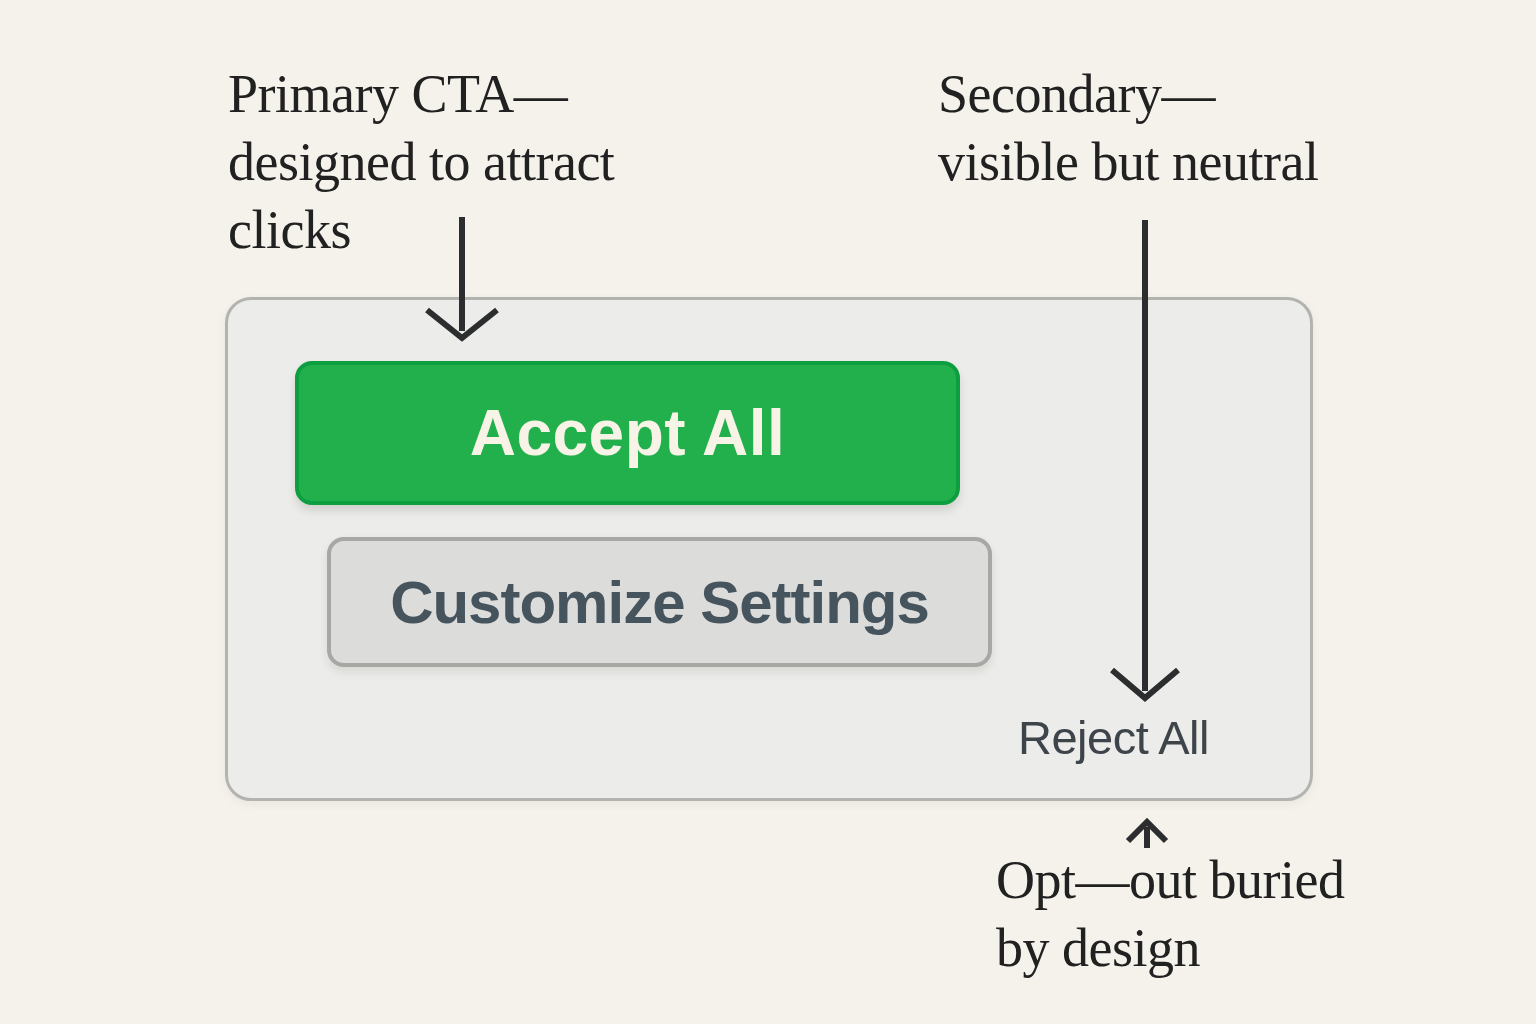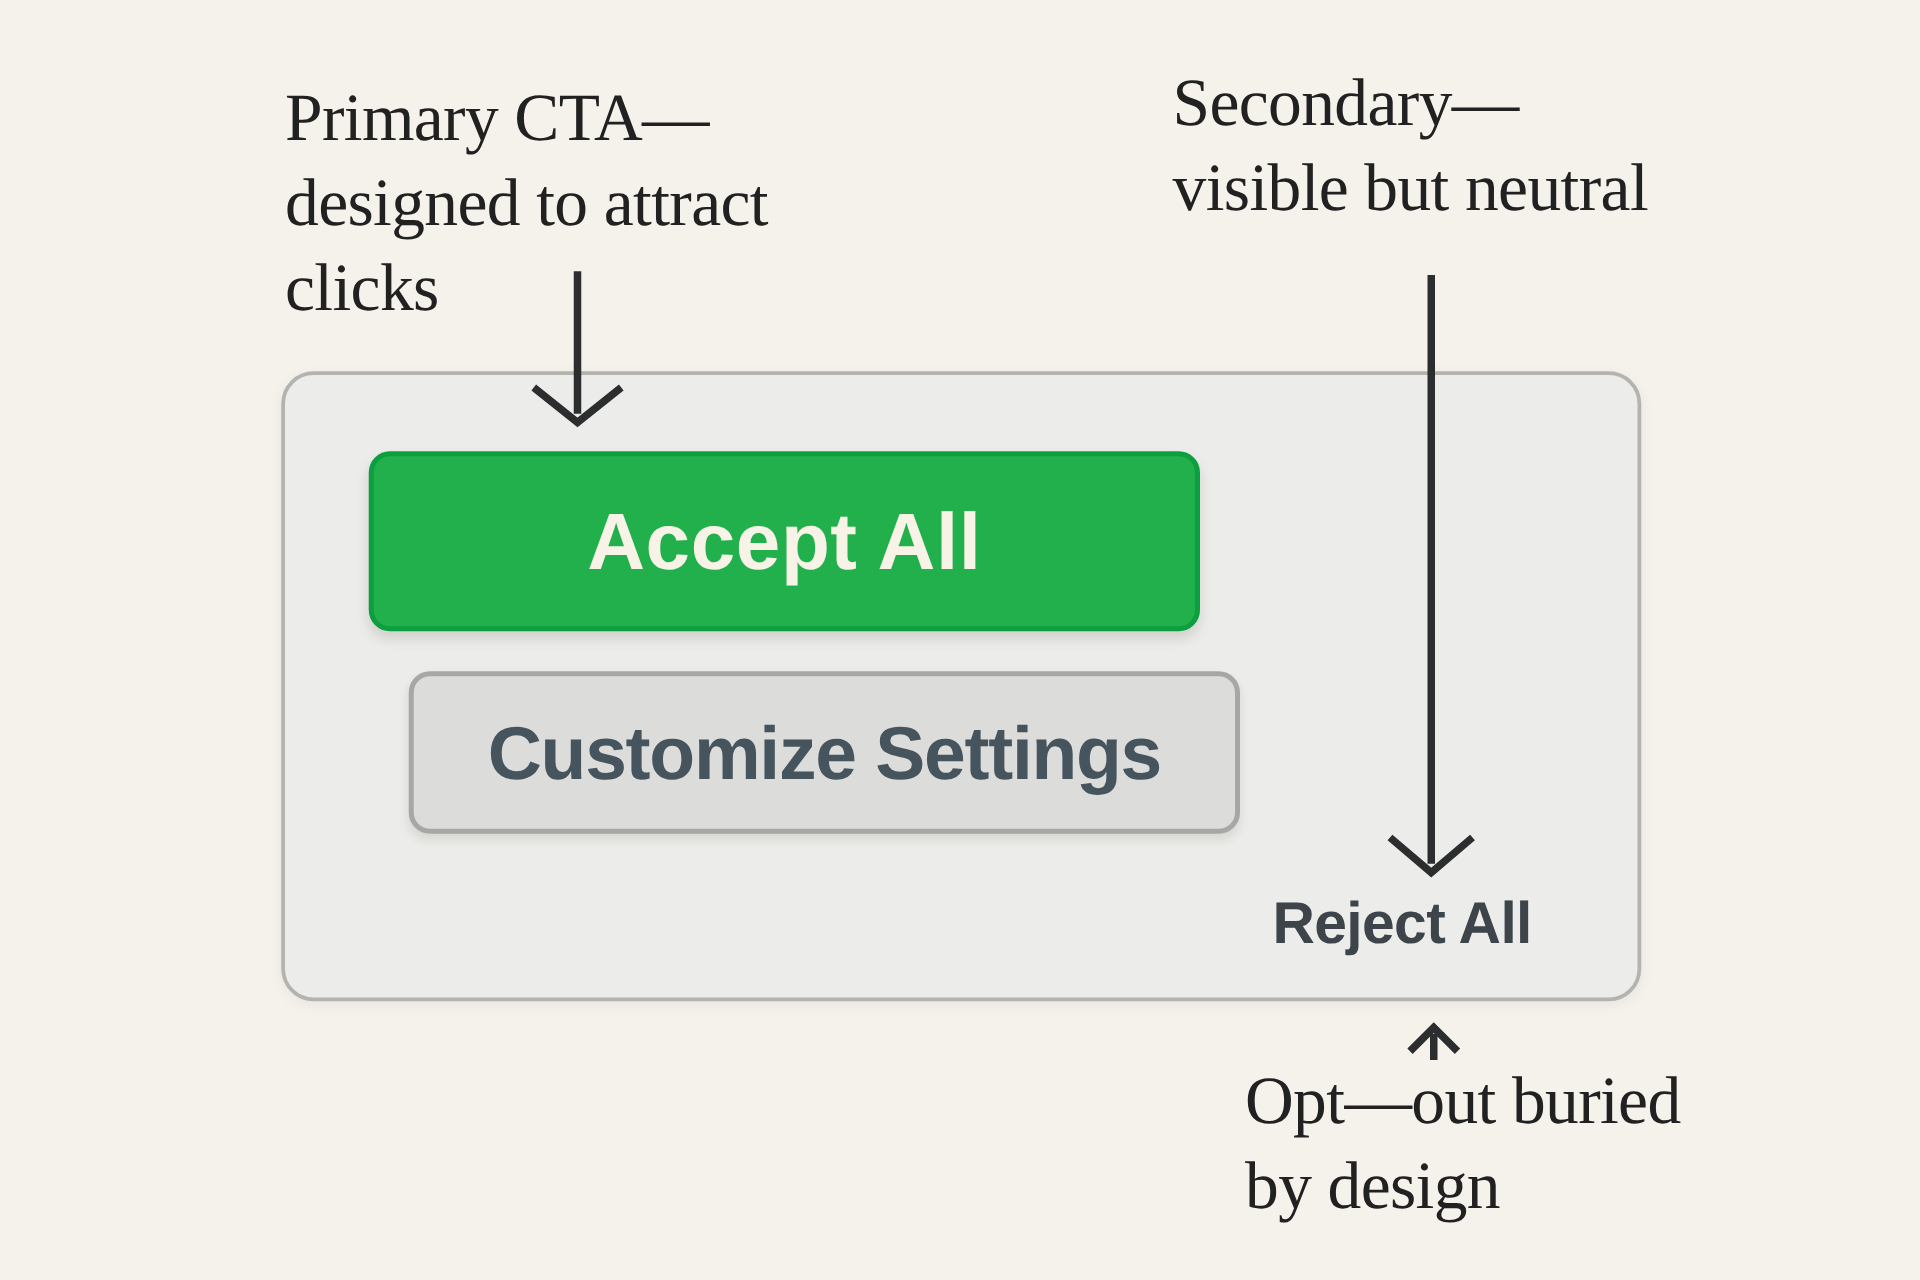--- a/index.html
+++ b/index.html
@@ -20,21 +20,21 @@
     position: absolute;
     font-size: 54px;
     line-height: 68px;
     font-weight: 500;
     color: #212121;
     white-space: pre-line;
     letter-spacing: -0.5px;
     font-family: Liberation Serif, serif;
   }
   .ann-primary   { left: 228px; top: 60px;  }
-  .ann-secondary { left: 938px; top: 48px;  }
+  .ann-secondary { left: 938px; top: 60px;  }
   .ann-optout    { left: 996px; top: 846px; }
 
   .panel {
     position: absolute;
     left: 225px;
     top: 297px;
     width: 1088px;
     height: 504px;
     box-sizing: border-box;
     background: #ececea;
@@ -75,21 +75,21 @@
     font-size: 60px;
     letter-spacing: -1px;
     box-shadow: 0 5px 8px rgba(90, 90, 80, 0.14);
     margin-left: 32px;
   }
   .reject-link {
     position: absolute;
     left: 790px;
     top: 410px;
     font-size: 47px;
-    font-weight: 700;
+    font-weight: 400;
     color: #3d444a;
     cursor: pointer;
     letter-spacing: -0.5px;
   }
   .arrow-layer {
     position: absolute;
     left: 0;
     top: 0;
     width: 1536px;
     height: 1024px;

